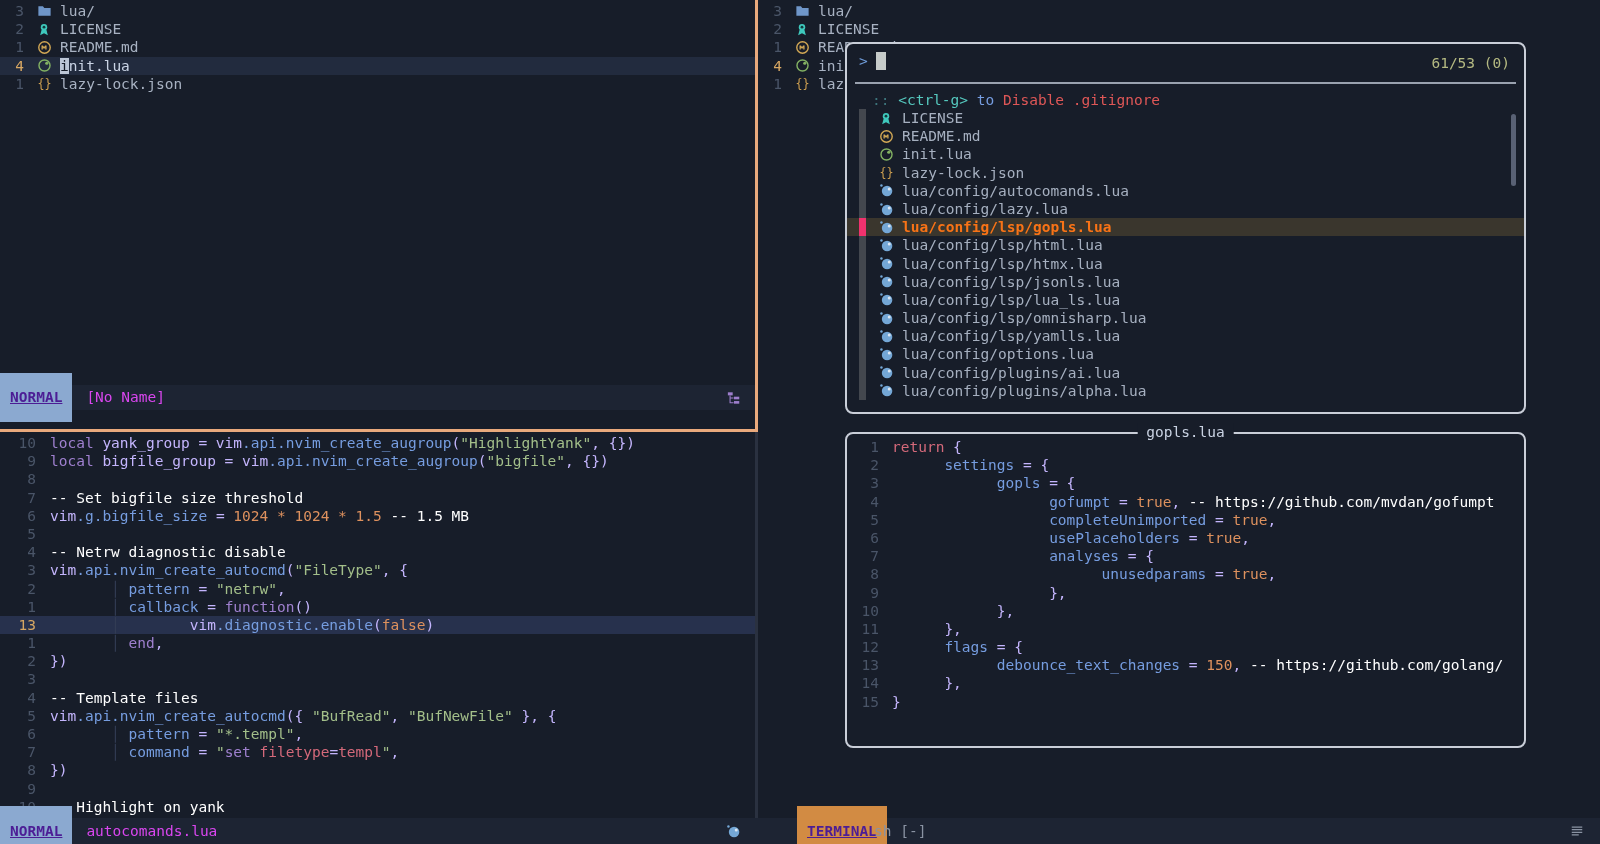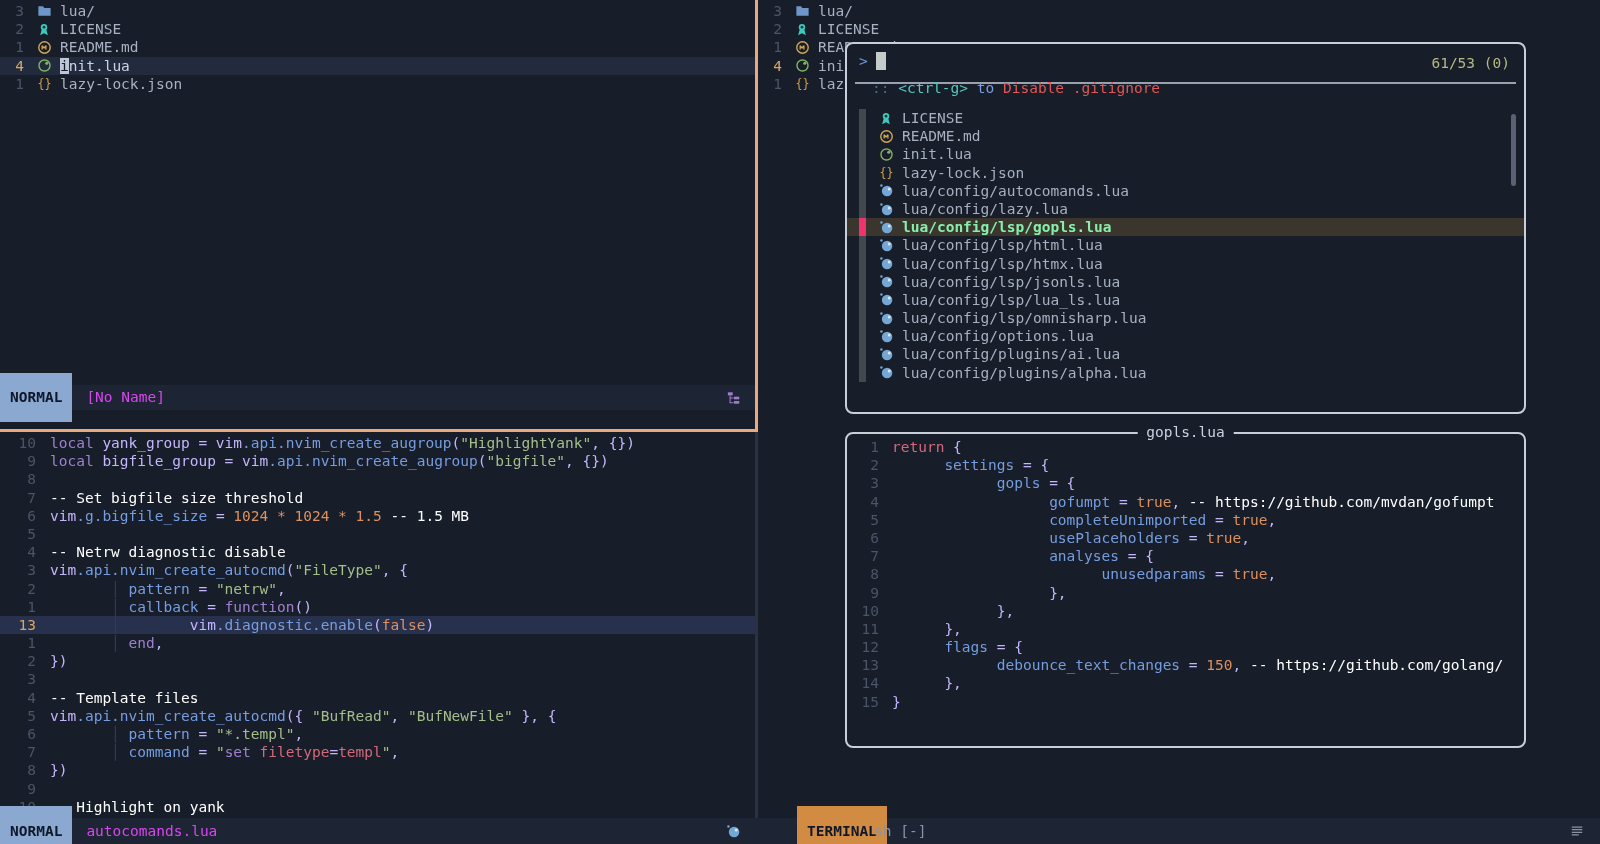--- a/index.html
+++ b/index.html
@@ -18,22 +18,22 @@
   .tnum{display:inline-block;width:18px;margin-left:6px;text-align:right;color:#4a5568;flex:none;}
   .curnum{color:#d7a763 !important;}
   .ticon{display:inline-block;width:16px;margin-left:13px;flex:none;line-height:0;}
   .tlabel{margin-left:7px;color:#a8b2c2;}
   .trow.cur .tlabel{color:#c9d3e4;}
   .curblock{background:#bcc6d6;color:#141a26;}
   
   .statusline{position:absolute;background:#1d2433;display:flex;align-items:center;}
   #sl-topleft{left:0;top:385px;width:757px;height:25px;}
   #sl-bottom{left:0;top:818px;width:1600px;height:26px;}
-  .badge{background:#8ba9d0;color:#0f172a;font-weight:bold;padding:12px 10px;height:100%;
-         display:flex;align-items:center;flex:none;}
+  .badge{background:#8ba9d0;color:#4c1d95;font-weight:bold;padding:12px 10px;height:100%;
+         display:flex;align-items:center;flex:none;text-decoration:underline;}
   .badge.term{background:#d28b43;position:absolute;left:770px;margin-left:27px;}
   .sl-file{margin-left:14px;color:#d946ef;}
   .sl-file.dim{color:#8a93a3;}
   .sl-icon{position:absolute;line-height:0;}
   
   .hsep{position:absolute;left:0;top:429px;width:757px;height:3px;background:#e9a97c;}
   .vsep-o{position:absolute;left:755px;top:0;width:3px;height:432px;background:#e9a97c;}
   .vsep-g{position:absolute;left:755px;top:432px;width:3px;height:386px;background:#2a3140;}
   
   #code-left{position:absolute;left:0;top:431px;width:755px;height:387px;padding-top:3px;overflow:hidden;}
@@ -43,29 +43,29 @@
   .ctext{white-space:pre;}
   
   .float{position:absolute;background:#171d29;border:2px solid #c9ced8;border-radius:8px;z-index:5;overflow:hidden;}
   #fzf-float{left:845px;top:42px;width:677px;height:368px;}
   #pv-float{left:845px;top:432px;width:677px;height:312px;overflow:visible;}
   .fzf-prompt-row{position:absolute;top:8px;left:12px;display:flex;align-items:center;}
   .prompt-char{color:#6f9bd8;}
   .cursor-block{display:inline-block;width:10px;height:18px;background:#c6cbc9;margin-left:8px;}
   .fzf-counter{position:absolute;top:10px;right:14px;color:#b5ba82;}
   .fzf-sep{position:absolute;top:38px;left:8px;right:8px;height:2px;background:#9aa2af;}
-  .fzf-header{position:absolute;top:35px;left:25px;white-space:pre;}
+  .fzf-header{position:absolute;top:47px;left:25px;white-space:pre;}
   #fzf-list{position:absolute;top:65px;left:0;right:0;}
   .frow{height:18.2px;display:flex;align-items:center;padding-left:12px;white-space:pre;}
   .frow.sel{background:#3a362d;}
   .gut{display:inline-block;width:7px;height:18.2px;background:#43474e;flex:none;}
   .frow.sel .gut{background:#f0326e;}
   .ficon{display:inline-block;width:16px;margin-left:13px;flex:none;line-height:0;}
   .flabel{margin-left:7px;color:#a6b0c0;}
-  .frow.sel .flabel{color:#86efac;font-weight:bold;}
+  .frow.sel .flabel{color:#f97316;font-weight:bold;}
   .fzf-scrollbar{position:absolute;top:70px;right:8px;width:5px;height:72px;background:#596174;border-radius:3px;}
   
   .pv-title{position:absolute;top:-11px;left:50%;transform:translateX(-50%);background:#171d29;
             padding:0 9px;color:#c9d2e2;white-space:pre;}
   #pv-lines{position:absolute;top:4px;left:0;right:0;overflow:hidden;}
   .pvrow{height:18.2px;display:flex;white-space:pre;}
   .pvnum{display:inline-block;width:22px;margin-left:10px;margin-right:13px;text-align:right;color:#4a5568;flex:none;}
 </style>
 </head>
 <body>
@@ -232,20 +232,25 @@
             </svg></span><span class="flabel">lua/config/lsp/lua_ls.lua</span></div>
         <div class="frow"><span class="gut"></span><span class="ficon"><svg viewBox="0 0 16 16" width="15" height="15">
               <circle cx="8.6" cy="8.6" r="5.6" fill="#74a7d6"></circle>
               <circle cx="10.9" cy="6.3" r="1.6" fill="#dde7f2"></circle>
               <circle cx="2.6" cy="2.6" r="1.3" fill="#74a7d6"></circle>
             </svg></span><span class="flabel">lua/config/lsp/omnisharp.lua</span></div>
         <div class="frow"><span class="gut"></span><span class="ficon"><svg viewBox="0 0 16 16" width="15" height="15">
               <circle cx="8.6" cy="8.6" r="5.6" fill="#74a7d6"></circle>
               <circle cx="10.9" cy="6.3" r="1.6" fill="#dde7f2"></circle>
               <circle cx="2.6" cy="2.6" r="1.3" fill="#74a7d6"></circle>
+            </svg></span><span class="flabel">lua/config/lsp/yamlls.lua</span></div>
+        <div class="frow"><span class="gut"></span><span class="ficon"><svg viewBox="0 0 16 16" width="15" height="15">
+              <circle cx="8.6" cy="8.6" r="5.6" fill="#74a7d6"></circle>
+              <circle cx="10.9" cy="6.3" r="1.6" fill="#dde7f2"></circle>
+              <circle cx="2.6" cy="2.6" r="1.3" fill="#74a7d6"></circle>
             </svg></span><span class="flabel">lua/config/options.lua</span></div>
         <div class="frow"><span class="gut"></span><span class="ficon"><svg viewBox="0 0 16 16" width="15" height="15">
               <circle cx="8.6" cy="8.6" r="5.6" fill="#74a7d6"></circle>
               <circle cx="10.9" cy="6.3" r="1.6" fill="#dde7f2"></circle>
               <circle cx="2.6" cy="2.6" r="1.3" fill="#74a7d6"></circle>
             </svg></span><span class="flabel">lua/config/plugins/ai.lua</span></div>
         <div class="frow"><span class="gut"></span><span class="ficon"><svg viewBox="0 0 16 16" width="15" height="15">
               <circle cx="8.6" cy="8.6" r="5.6" fill="#74a7d6"></circle>
               <circle cx="10.9" cy="6.3" r="1.6" fill="#dde7f2"></circle>
               <circle cx="2.6" cy="2.6" r="1.3" fill="#74a7d6"></circle>

